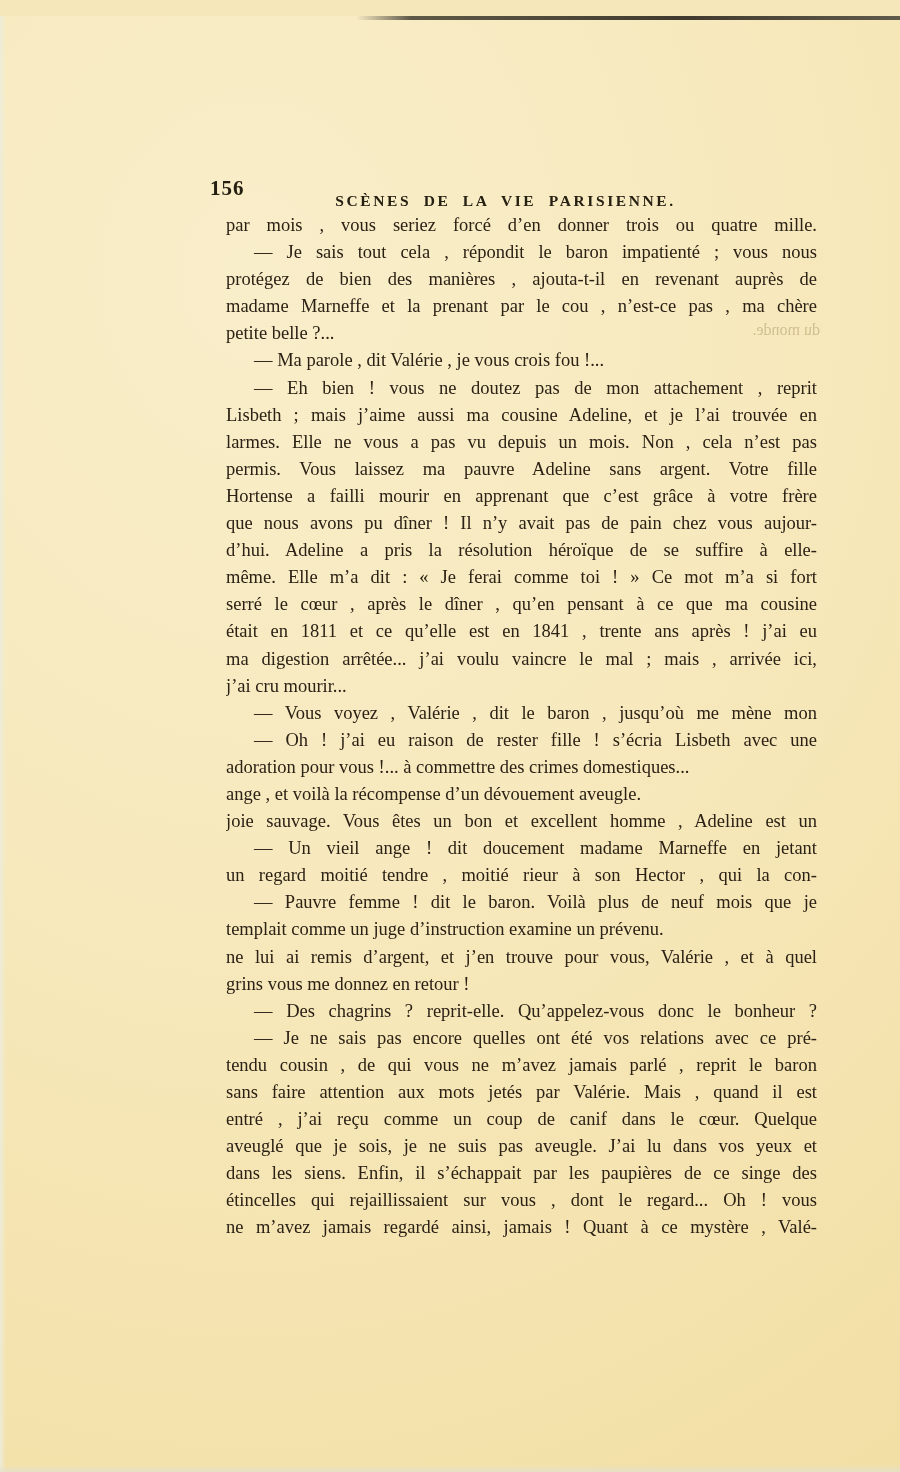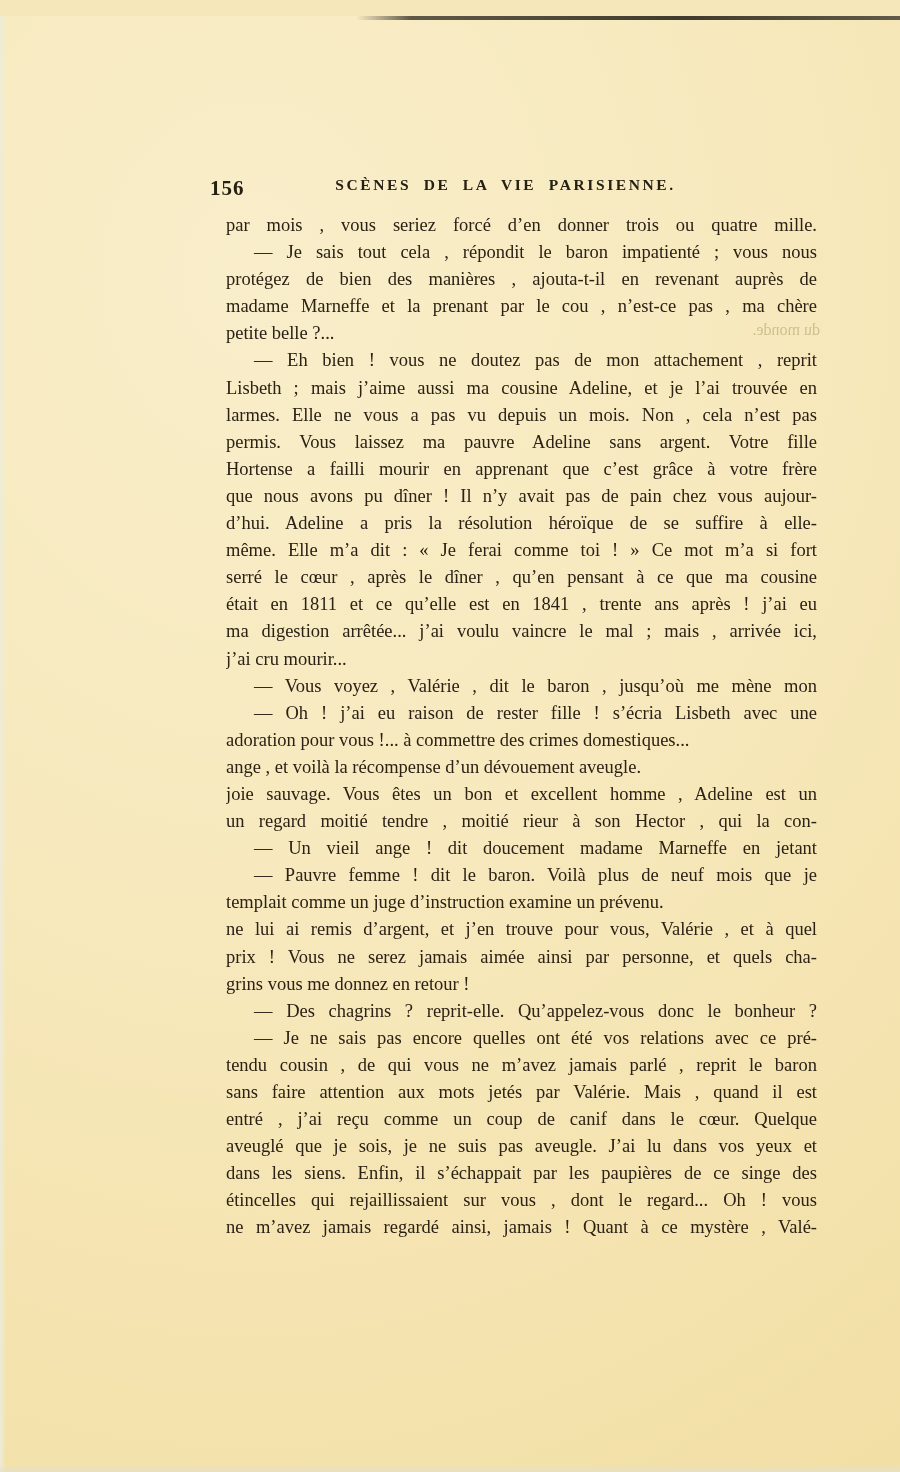--- a/index.html
+++ b/index.html
@@ -35,21 +35,21 @@
   
   .page-header {
     position: absolute; top: 160px; left: 210px; width: 591px; height: 28px;
     color: #262012;
   }
   .pagenum {
     position: absolute; left: 0; top: 0;
     font-size: 21px; font-weight: bold; letter-spacing: 1px;
   }
   .running-title {
-    position: absolute; left: 0; right: 0; top: 0;
+    position: absolute; left: 0; right: 0; top: 16px;
     text-align: center;
     font-size: 15.5px; font-weight: bold;
     letter-spacing: 2.6px; word-spacing: 6px;
   }
   
   .text-block {
     position: absolute; top: 196px; left: 226px; width: 591px;
     color: #2b2115;
     font-size: 18.5px;
   }
@@ -84,43 +84,43 @@
   </div>
 
   <div class="ghost">du monde.</div>
 
   <div class="text-block" id="text-block">
       <div class="line">par mois , vous seriez forcé d’en donner trois ou quatre mille.</div>
       <div class="line indent">— Je sais tout cela , répondit le baron impatienté ; vous nous</div>
       <div class="line">protégez de bien des manières , ajouta-t-il en revenant auprès de</div>
       <div class="line">madame Marneffe et la prenant par le cou , n’est-ce pas , ma chère</div>
       <div class="line short">petite belle ?...</div>
+      <div class="line indent short">— Ma parole , dit Valérie , je vous crois fou !...</div>
       <div class="line indent">— Eh bien ! vous ne doutez pas de mon attachement , reprit</div>
       <div class="line">Lisbeth ; mais j’aime aussi ma cousine Adeline, et je l’ai trouvée en</div>
       <div class="line">larmes. Elle ne vous a pas vu depuis un mois. Non , cela n’est pas</div>
       <div class="line">permis. Vous laissez ma pauvre Adeline sans argent. Votre fille</div>
       <div class="line">Hortense a failli mourir en apprenant que c’est grâce à votre frère</div>
       <div class="line">que nous avons pu dîner ! Il n’y avait pas de pain chez vous aujour-</div>
       <div class="line">d’hui. Adeline a pris la résolution héroïque de se suffire à elle-</div>
       <div class="line">même. Elle m’a dit : « Je ferai comme toi ! » Ce mot m’a si fort</div>
       <div class="line">serré le cœur , après le dîner , qu’en pensant à ce que ma cousine</div>
       <div class="line">était en 1811 et ce qu’elle est en 1841 , trente ans après ! j’ai eu</div>
       <div class="line">ma digestion arrêtée... j’ai voulu vaincre le mal ; mais , arrivée ici,</div>
       <div class="line short">j’ai cru mourir...</div>
       <div class="line indent">— Vous voyez , Valérie , dit le baron , jusqu’où me mène mon</div>
       <div class="line indent">— Oh ! j’ai eu raison de rester fille ! s’écria Lisbeth avec une</div>
       <div class="line short">adoration pour vous !... à commettre des crimes domestiques...</div>
       <div class="line short">ange , et voilà la récompense d’un dévouement aveugle.</div>
       <div class="line">joie sauvage. Vous êtes un bon et excellent homme , Adeline est un</div>
+      <div class="line indent">— Un vieil ange ! dit doucement madame Marneffe en jetant</div>
       <div class="line">un regard moitié tendre , moitié rieur à son Hector , qui la con-</div>
-      <div class="line indent">— Un vieil ange ! dit doucement madame Marneffe en jetant</div>
       <div class="line indent">— Pauvre femme ! dit le baron. Voilà plus de neuf mois que je</div>
       <div class="line short">templait comme un juge d’instruction examine un prévenu.</div>
       <div class="line">ne lui ai remis d’argent, et j’en trouve pour vous, Valérie , et à quel</div>
-      <div class="line">prix ! Vous ne serez jamais aimée ainsi par personne, et quels cha-</div>
       <div class="line short">grins vous me donnez en retour !</div>
       <div class="line indent">— Des chagrins ? reprit-elle. Qu’appelez-vous donc le bonheur ?</div>
       <div class="line indent">— Je ne sais pas encore quelles ont été vos relations avec ce pré-</div>
       <div class="line">tendu cousin , de qui vous ne m’avez jamais parlé , reprit le baron</div>
       <div class="line">sans faire attention aux mots jetés par Valérie. Mais , quand il est</div>
       <div class="line">entré , j’ai reçu comme un coup de canif dans le cœur. Quelque</div>
       <div class="line">aveuglé que je sois, je ne suis pas aveugle. J’ai lu dans vos yeux et</div>
       <div class="line">dans les siens. Enfin, il s’échappait par les paupières de ce singe des</div>
       <div class="line">étincelles qui rejaillissaient sur vous , dont le regard... Oh ! vous</div>
       <div class="line">ne m’avez jamais regardé ainsi, jamais ! Quant à ce mystère , Valé-</div>

